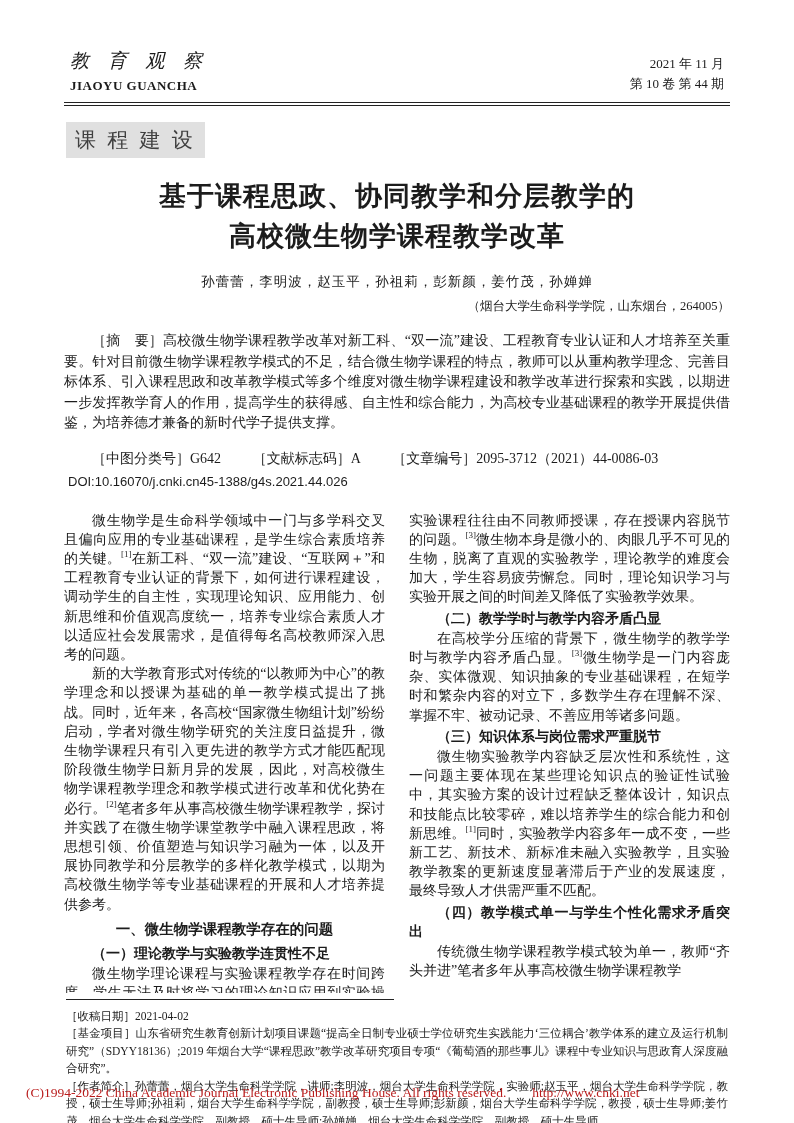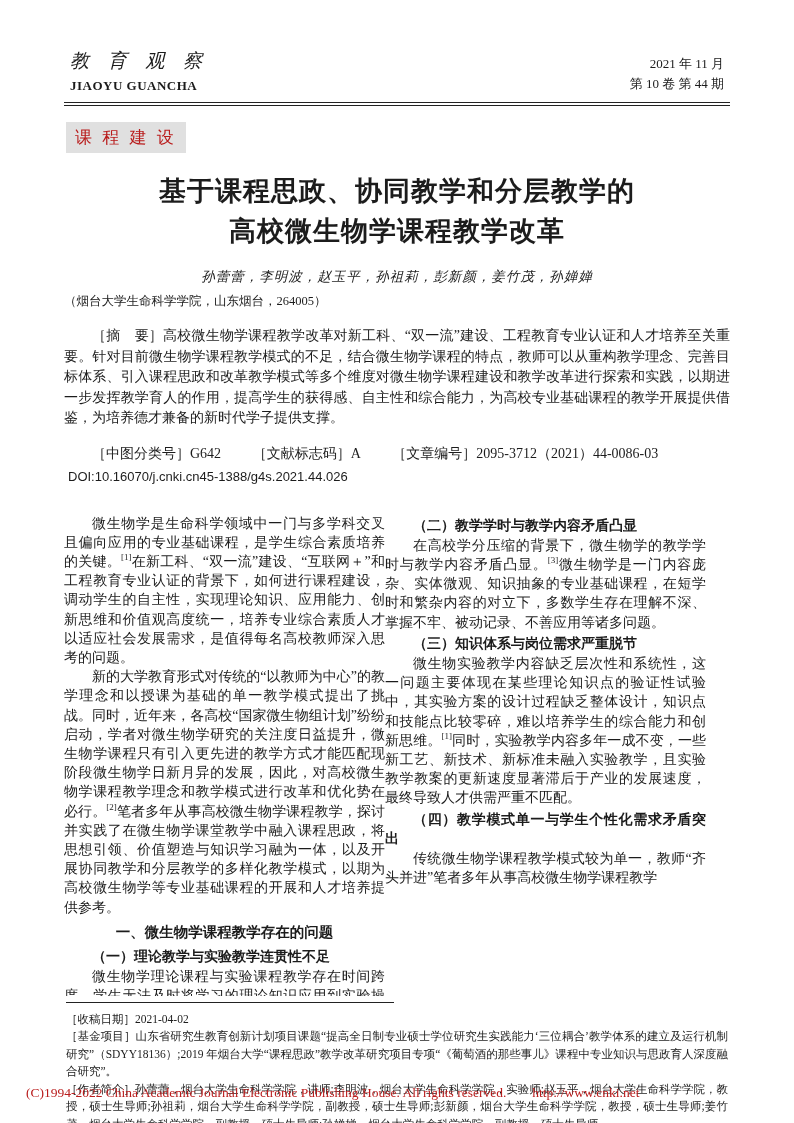--- a/index.html
+++ b/index.html
@@ -16,40 +16,40 @@
   
   .jhead { display: flex; justify-content: space-between; align-items: flex-end; padding: 0 6px 6px 6px; }
   .jhead .left .cn { font-size: 19px; letter-spacing: 7px; font-style: italic; }
   .jhead .left .py { font-size: 13px; font-weight: bold; margin-top: 4px; letter-spacing: 0.5px; }
   .jhead .right { text-align: right; }
   .jhead .right div { font-size: 13px; line-height: 20px; }
   .double-rule { border-top: 1.6px solid #222; border-bottom: 1px solid #222; height: 4px; margin-top: 2px; }
 
   
   .badge {
-    display: inline-block; background: #e0e0e0; color: #b91c1c;
-    font-size: 17px; letter-spacing: 3px; padding: 4px 9px;
+    display: inline-block; background: #e0e0e0; color: #404040;
+    font-size: 21px; letter-spacing: 3px; padding: 4px 9px;
     margin: 16px 0 0 2px; font-weight: 500;
   }
 
   
   .title { text-align: center; font-size: 27px; line-height: 40px; margin-top: 18px; font-weight: 700; letter-spacing: 1px; }
-  .authors { text-align: center; font-size: 13.5px; margin-top: 17px; letter-spacing: 1px; font-style: italic; }
-  .affil { text-align: left; font-size: 12.5px; margin-top: 7px; }
+  .authors { text-align: center; font-size: 13.5px; margin-top: 17px; letter-spacing: 1px; }
+  .affil { text-align: right; font-size: 12.5px; margin-top: 7px; }
 
   
   .meta { margin-top: 16px; font-size: 14px; line-height: 20.5px; text-align: justify; }
   .meta .indent { text-indent: 2em; }
   .meta .label { font-weight: 500; }
   .meta-row { text-indent: 2em; margin-top: 15px; }
   .meta-row span.item { margin-right: 28px; }
   .doi { font-size: 13px; margin-top: 3px; padding-left: 4px; font-family: "Liberation Sans", sans-serif; }
 
   
-  .columns { display: flex; margin-top: 26px; }
+  .columns { display: flex; gap: 24px; margin-top: 18px; }
   .col { width: 321px; height: 482px; overflow: hidden; font-size: 14px; line-height: 19.2px; text-align: justify; }
   .col p { text-indent: 2em; }
   sup.cite { font-size: 9px; vertical-align: super; line-height: 0; }
   .h1 { text-align: center; font-weight: bold; font-size: 14.5px; margin: 6px 0 5px 0; text-indent: 0 !important; }
   .h2 { text-indent: 2em; font-weight: bold; margin: 2px 0 1px 0; }
 
   
   .fn-rule { width: 328px; border-top: 1.2px solid #222; margin: 6px 0 8px 2px; }
   .footnotes { font-size: 11.5px; line-height: 17.5px; text-align: justify; padding: 0 2px; }
   .footnotes .lbl { font-weight: 500; }
@@ -105,20 +105,21 @@
   
   <div class="columns">
     <div class="col">
       <p><span>微生物学是生命科学领域中一门与多学科交叉且偏向应用的专业基础课程，是学生综合素质培养的关键。</span><sup class="cite">[1]</sup><span>在新工科、“双一流”建设、“互联网＋”和工程教育专业认证的背景下，如何进行课程建设，调动学生的自主性，实现理论知识、应用能力、创新思维和价值观高度统一，培养专业综合素质人才以适应社会发展需求，是值得每名高校教师深入思考的问题。</span></p>
       <p><span>新的大学教育形式对传统的“以教师为中心”的教学理念和以授课为基础的单一教学模式提出了挑战。同时，近年来，各高校“国家微生物组计划”纷纷启动，学者对微生物学研究的关注度日益提升，微生物学课程只有引入更先进的教学方式才能匹配现阶段微生物学日新月异的发展，因此，对高校微生物学课程教学理念和教学模式进行改革和优化势在必行。</span><sup class="cite">[2]</sup><span>笔者多年从事高校微生物学课程教学，探讨并实践了在微生物学课堂教学中融入课程思政，将思想引领、价值塑造与知识学习融为一体，以及开展协同教学和分层教学的多样化教学模式，以期为高校微生物学等专业基础课程的开展和人才培养提供参考。</span></p>
       <p class="h1">一、微生物学课程教学存在的问题</p>
       <p class="h2">（一）理论教学与实验教学连贯性不足</p>
       <p>微生物学理论课程与实验课程教学存在时间跨度，学生无法及时将学习的理论知识应用到实验操作中，导致理论与实验教学连贯性不足，且理论课程和</p>
     </div>
     <div class="col">
+      <p style="text-indent:0"><span>实验课程往往由不同教师授课，存在授课内容脱节的问题。</span><sup class="cite">[3]</sup><span>微生物本身是微小的、肉眼几乎不可见的生物，脱离了直观的实验教学，理论教学的难度会加大，学生容易疲劳懈怠。同时，理论知识学习与实验开展之间的时间差又降低了实验教学效果。</span></p>
       <p class="h2">（二）教学学时与教学内容矛盾凸显</p>
       <p><span>在高校学分压缩的背景下，微生物学的教学学时与教学内容矛盾凸显。</span><sup class="cite">[3]</sup><span>微生物学是一门内容庞杂、实体微观、知识抽象的专业基础课程，在短学时和繁杂内容的对立下，多数学生存在理解不深、掌握不牢、被动记录、不善应用等诸多问题。</span></p>
       <p class="h2">（三）知识体系与岗位需求严重脱节</p>
       <p><span>微生物实验教学内容缺乏层次性和系统性，这一问题主要体现在某些理论知识点的验证性试验中，其实验方案的设计过程缺乏整体设计，知识点和技能点比较零碎，难以培养学生的综合能力和创新思维。</span><sup class="cite">[1]</sup><span>同时，实验教学内容多年一成不变，一些新工艺、新技术、新标准未融入实验教学，且实验教学教案的更新速度显著滞后于产业的发展速度，最终导致人才供需严重不匹配。</span></p>
       <p class="h2">（四）教学模式单一与学生个性化需求矛盾突出</p>
       <p>传统微生物学课程教学模式较为单一，教师“齐头并进”笔者多年从事高校微生物学课程教学</p>
     </div>
   </div>
 
   

